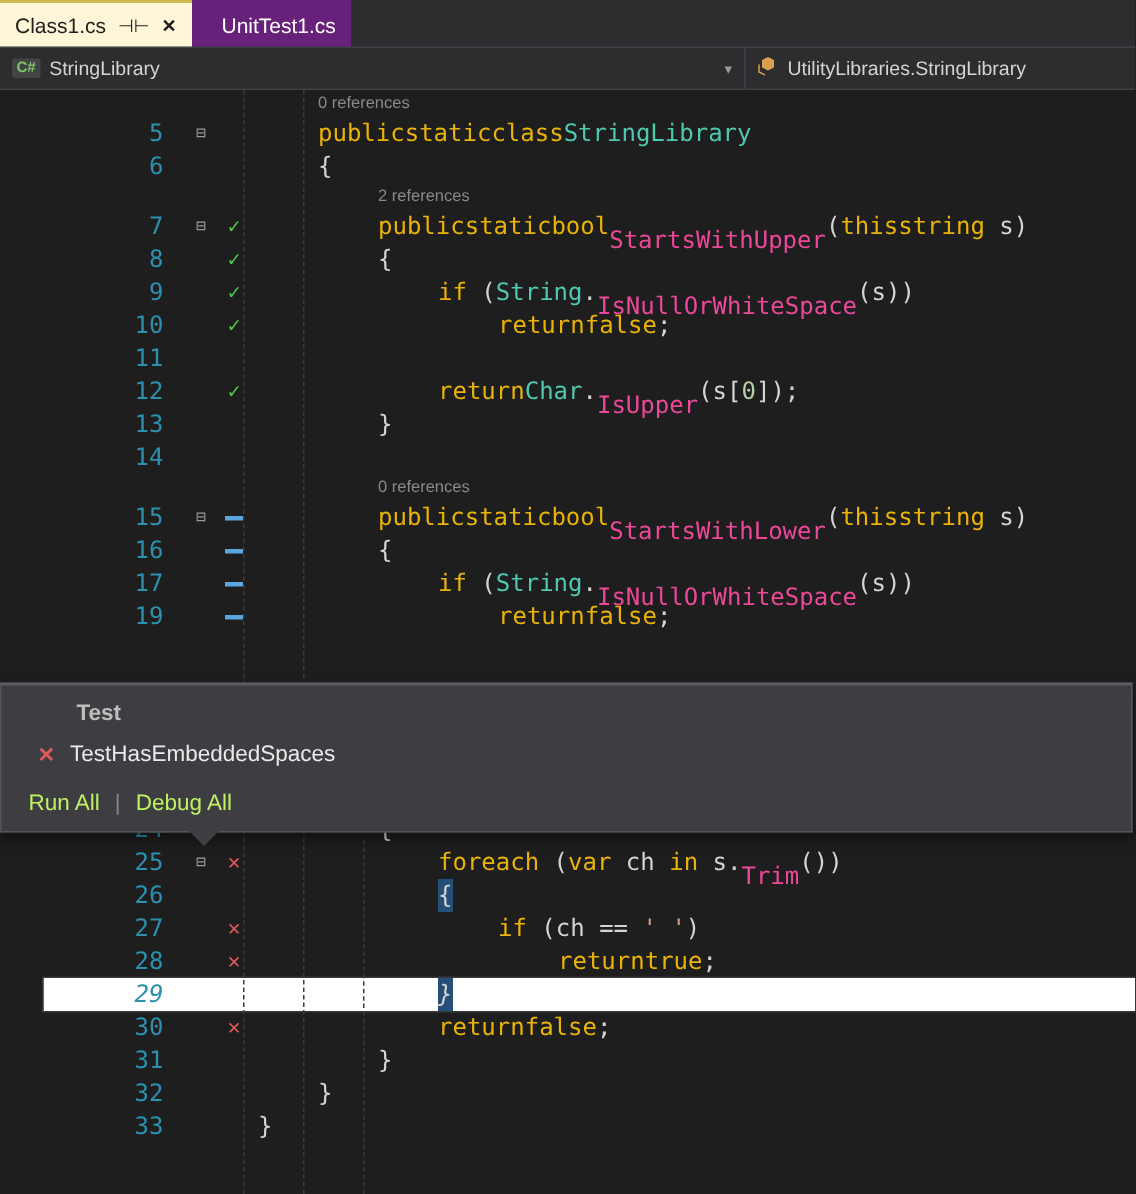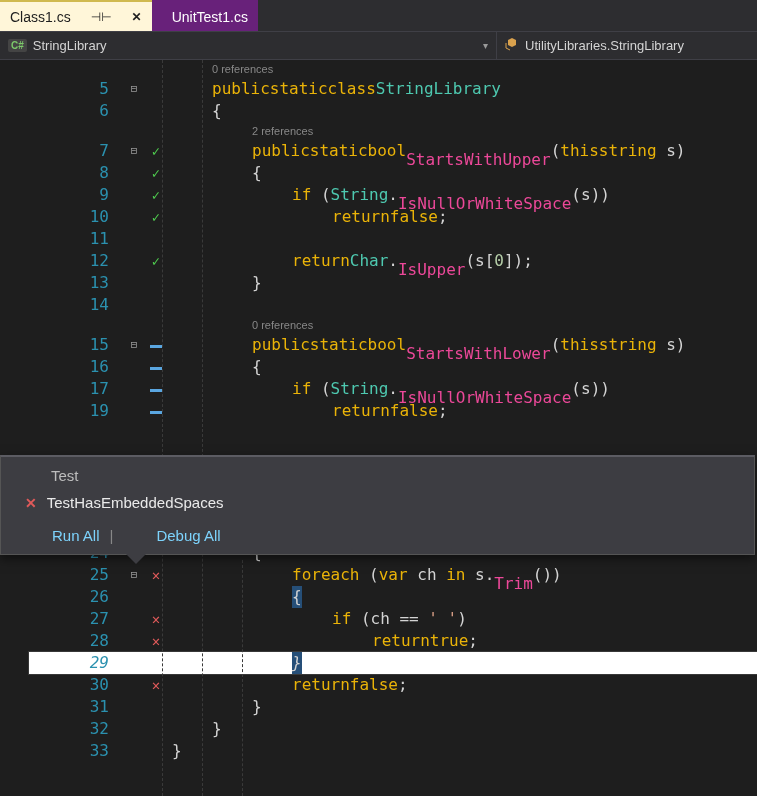--- a/index.html
+++ b/index.html
@@ -18,21 +18,21 @@
     display: flex;
     height: 32px;
     background: #2d2d30;
     border-bottom: 1px solid #3f3f46;
   }
   .tab {
     display: flex;
     align-items: center;
     height: 100%;
     padding: 0 10px;
-    gap: 20px;
+    gap: 8px;
     cursor: pointer;
     position: relative;
   }
   .tab.active {
     background: #fff6d9;
     color: #1e1e1e;
     border-top: 2px solid #d0b94f;
   }
   .tab.active .tab-close { color: #1e1e1e; }
   .tab-preview {
@@ -167,39 +167,39 @@
     position: absolute;
     left: 125px;
     bottom: -10px;
     border-left: 10px solid transparent;
     border-right: 10px solid transparent;
     border-top: 10px solid #3d3d42;
   }
   .popup-header {
     padding: 10px 18px 6px 50px;
     color: #bdbdbd;
-    font-weight: 400;
+    font-weight: 700;
     font-size: 15px;
   }
   .popup-row {
     display: flex;
     align-items: center;
     gap: 10px;
     padding: 4px 18px 10px 24px;
     font-size: 15px;
     color: #eaeaea;
   }
   .popup-actions {
     display: flex;
     align-items: center;
     gap: 10px;
     padding: 6px 18px 10px 18px;
     font-size: 15px;
   }
-  .popup-actions .lnk { color: #7dd3fc; cursor: pointer; margin-left: 33px; }
+  .popup-actions .lnk { color: #bef264; cursor: pointer; }
   .popup-actions .sep { color: #888; }
   .fail-icon { color: #e05a5a; font-weight: bold; font-size: 14px; }
 
   
   .vguide {
     position: absolute;
     top: 0;
     bottom: 0;
     border-left: 1px dashed #3a3a3a;
   }

